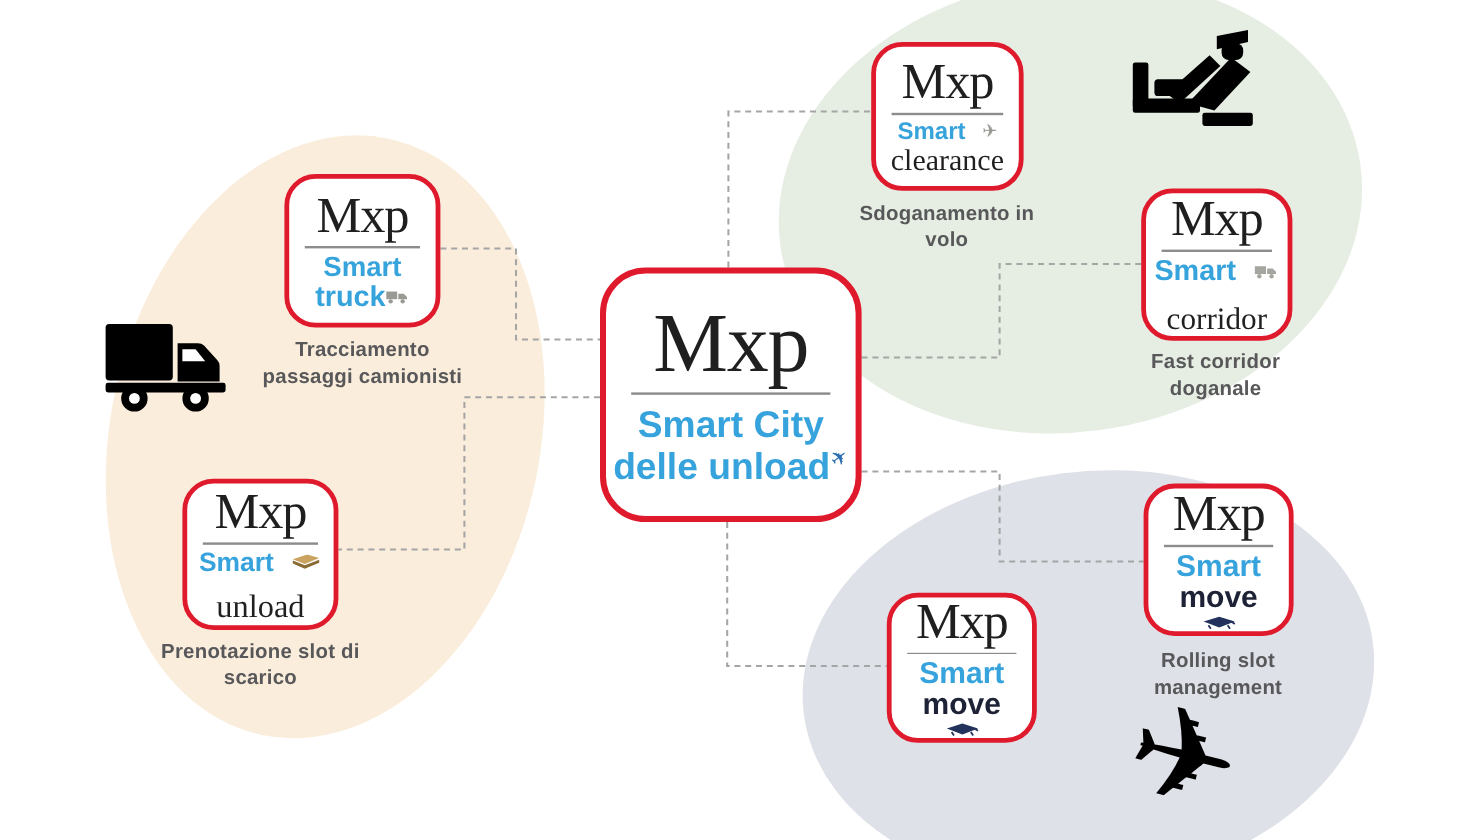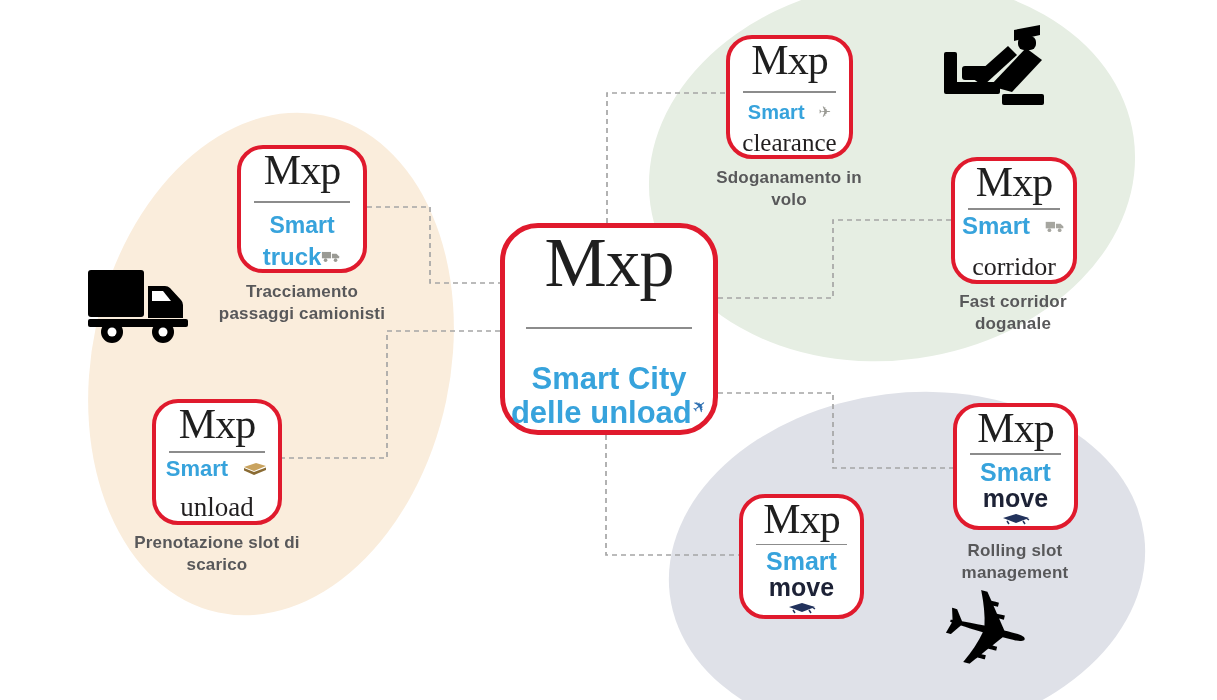--- a/index.html
+++ b/index.html
@@ -11,21 +11,21 @@
   .blob{position:absolute;border-radius:50%;}
   .blob.peach{left:92px;top:110px;width:358px;height:508px;background:#faeddc;transform:rotate(12deg);}
   .blob.green{left:648px;top:-18px;width:488px;height:378px;background:#e6eee3;transform:rotate(-8deg);}
   .blob.grayblue{left:668px;top:393px;width:478px;height:345px;background:#dfe1e8;transform:rotate(-7deg);}
   
   svg.connectors{position:absolute;left:0;top:0;}
   svg.connectors path{fill:none;stroke:#a5a5a5;stroke-width:1.7;stroke-dasharray:5 4;}
   
   .node{
     position:absolute;background:#ffffff;border:4px solid #e01a2d;border-radius:26px;
-    display:flex;flex-direction:column;align-items:center;justify-content:space-between;
+    display:flex;flex-direction:column;align-items:center;justify-content:center;
     box-sizing:border-box;text-align:center;
   }
   .node .brand{font-family:"Liberation Serif",serif;color:#1f1f1f;line-height:1;letter-spacing:-1px;}
   .node .divider{height:2px;background:#8c8c8c;width:78%;margin:4px 0 4px;}
   .smart-line{color:#37a3dc;font-weight:700;line-height:1;display:flex;align-items:center;justify-content:center;gap:14px;}
   .product-serif{font-family:"Liberation Serif",serif;color:#221f20;line-height:1;display:flex;align-items:center;justify-content:center;gap:2px;}
   .product-blue{color:#37a3dc;font-weight:700;line-height:1;display:flex;align-items:center;justify-content:center;gap:0;}
   .product-dark{color:#1d2236;font-weight:700;line-height:1;display:flex;align-items:center;justify-content:center;gap:2px;}
   
   #node-center{left:500px;top:223px;width:218px;height:212px;border-width:5px;border-radius:38px;}

